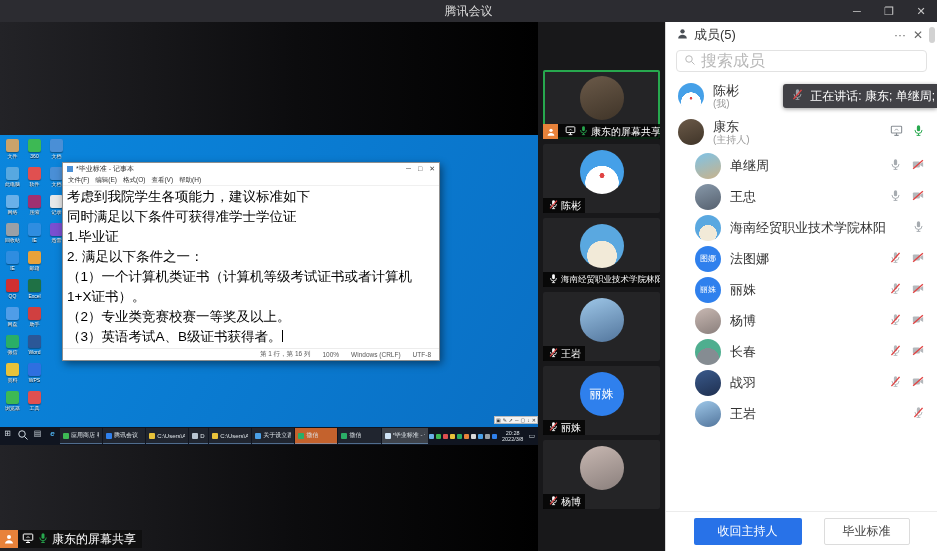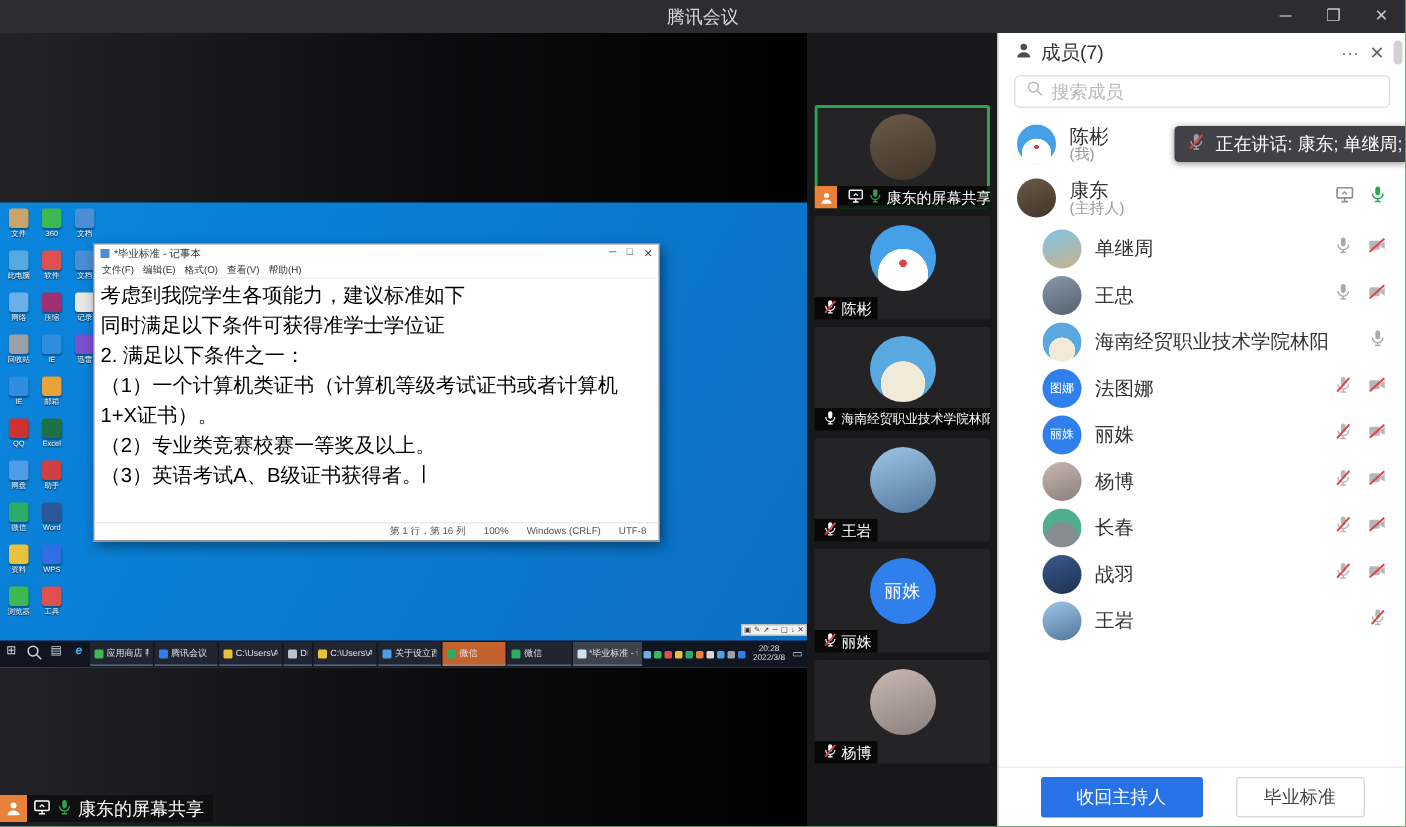--- a/index.html
+++ b/index.html
@@ -80,21 +80,21 @@
   .members { position:relative; width:272px; height:529px; background:#fff; border-left:1px solid #d9d9d9;
              display:flex; flex-direction:column; }
   .mp-header { height:26px; display:flex; align-items:center; padding:0 10px; color:#333; font-size:13px; }
   .mp-header .ttl { margin-left:5px; }
   .mp-hbtn { color:#666; font-size:12px; width:18px; text-align:center; cursor:default; }
   .mp-hbtn.first { margin-left:auto; }
   .mp-scroll { position:absolute; right:2px; top:5px; width:6px; height:16px; background:#d2d2d2;
                border-radius:3px; }
   .mp-search { margin:2px 10px 6px; height:22px; border:1px solid #e2e2e2; border-radius:4px;
                display:flex; align-items:center; padding:0 7px; background:#fff; }
-  .mp-search input { border:none; outline:none; flex:1; font-size:12px; color:#333; margin-left:5px;
+  .mp-search input { border:none; outline:none; flex:1; font-size:16px; color:#333; margin-left:5px;
                      font-family:Liberation Serif, serif; }
   .mp-search input::placeholder { color:#b9b9b9; }
   .mp-list { flex:1; overflow:hidden; }
   .m-row { display:flex; align-items:center; padding:0 12px; }
   .m-row.tall { height:36px; } .m-row.std { height:31px;padding-left:29px; }
   .m-avatar { width:26px; height:26px; border-radius:50%; flex:0 0 auto; display:flex;
               align-items:center; justify-content:center; color:#fff; font-size:8px; overflow:hidden;text-align:right; }
   .m-info { margin-left:9px; min-width:0; }
   .m-name { font-size:13px; color:#333; white-space:nowrap; overflow:hidden; line-height:15px; }
   .m-sub { font-size:10px; color:#999; line-height:12px; }
@@ -239,20 +239,21 @@
           <div class="np-menu" id="np-menu">
               <span>文件(F)</span>
               <span>编辑(E)</span>
               <span>格式(O)</span>
               <span>查看(V)</span>
               <span>帮助(H)</span>
             </div>
           <div class="np-body" id="np-body">
               <div class="np-line">考虑到我院学生各项能力，建议标准如下</div>
               <div class="np-line">同时满足以下条件可获得准学士学位证</div>
+              <div class="np-line">1.毕业证</div>
               <div class="np-line">2. 满足以下条件之一：</div>
               <div class="np-line">（1）一个计算机类证书（计算机等级考试证书或者计算机</div>
               <div class="np-line">1+X证书）。</div>
               <div class="np-line">（2）专业类竞赛校赛一等奖及以上。</div>
               <div class="np-line">（3）英语考试A、B级证书获得者。<span class="caret"></span></div>
             </div>
           <div class="np-status" id="np-status">
               <span>第 1 行，第 16 列</span>
               <span>100%</span>
               <span>Windows (CRLF)</span>
@@ -450,21 +451,21 @@
     </div>
   </div>
       </div>
 
     <div class="members">
       <div class="mp-header">
         <span id="mp-person-icon"><svg width="13" height="13" viewBox="0 0 24 24" fill="#4a4f55">
               <circle cx="12" cy="8" r="4"></circle>
               <path d="M4 21c0-4 4-6.5 8-6.5s8 2.5 8 6.5z"></path>
             </svg></span>
-        <span class="ttl">成员(7)</span>
+        <span class="ttl">成员(5)</span>
         <span class="mp-hbtn first">···</span>
         <span class="mp-hbtn">✕</span>
       </div>
       <div class="mp-scroll"></div>
 
       <div class="mp-search">
         <span id="search-icon"><svg width="12" height="12" viewBox="0 0 24 24" fill="none">
               <circle cx="10" cy="10" r="6.5" stroke="#b9b9b9" stroke-width="2"></circle>
               <path d="M15 15l6 6" stroke="#b9b9b9" stroke-width="2"></path>
             </svg></span>

